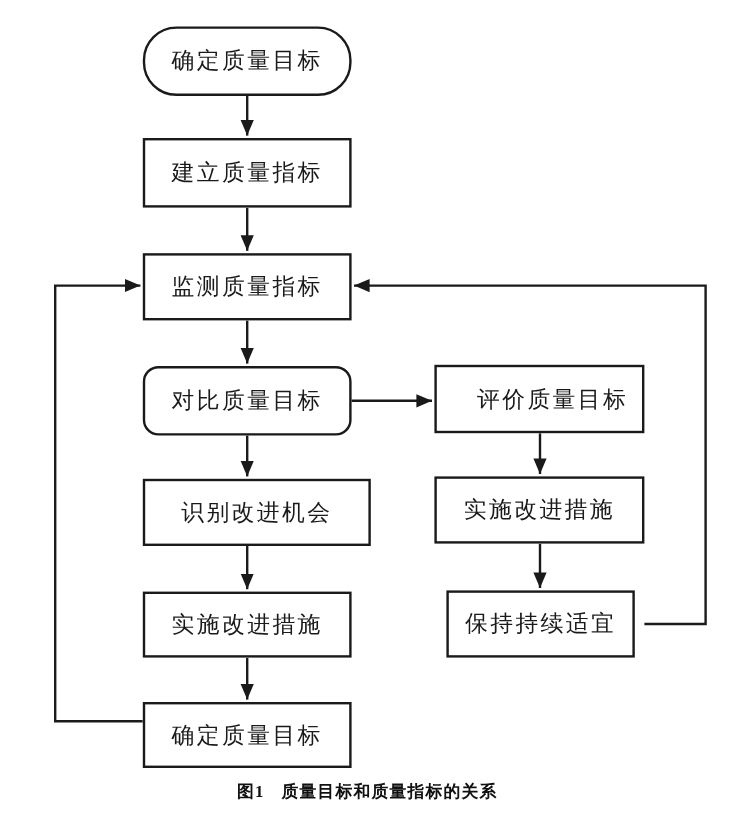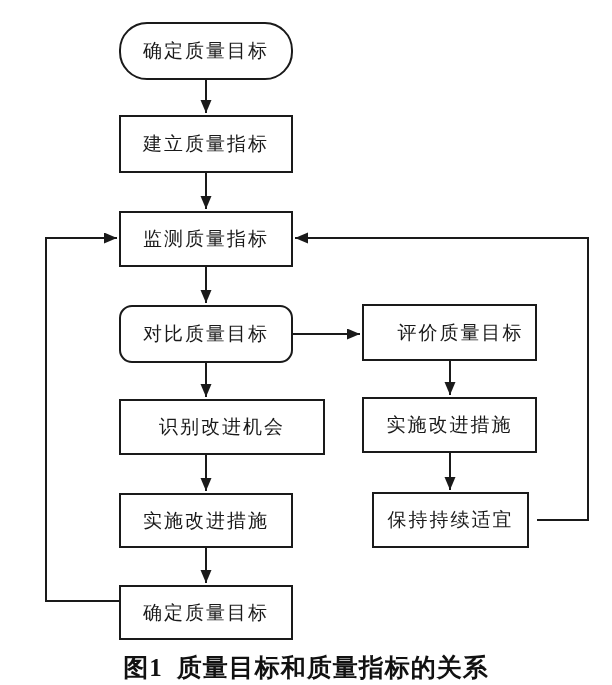--- a/index.html
+++ b/index.html
@@ -32,21 +32,21 @@
     color: #1a1a1a;
     white-space: nowrap;
   }
   .caption {
     position: absolute;
     left: 0;
     top: 651px;
     width: 612px;
     text-align: center;
     font-weight: bold;
-    font-size: 25px;
+    font-size: 14px;
     color: #111111;
     letter-spacing: 1px;
   }
   .caption .fig-label { margin-right: 14px; }
 </style>
 </head>
 <body>
 
 <div class="canvas">
 
@@ -76,21 +76,21 @@
   </div>
   <div class="flow-box" style="left:119px; top:115px; width:174px; height:58px;">
     <span>建立质量指标</span>
   </div>
   <div class="flow-box" style="left:119px; top:211px; width:174px; height:56px;">
     <span>监测质量指标</span>
   </div>
   <div class="flow-box" style="left:119px; top:305px; width:174px; height:58px;border-radius:13px;">
     <span>对比质量目标</span>
   </div>
-  <div class="flow-box" style="left:119px; top:399px; width:206px; height:56px;">
+  <div class="flow-box" style="left:119px; top:399px; width:190px; height:56px;">
     <span>识别改进机会</span>
   </div>
   <div class="flow-box" style="left:119px; top:493px; width:174px; height:55px;">
     <span>实施改进措施</span>
   </div>
   <div class="flow-box" style="left:119px; top:585px; width:174px; height:55px;">
     <span>确定质量目标</span>
   </div>
 
   <div class="flow-box" style="left:362px; top:304px; width:175px; height:57px;padding-left:22px;">

